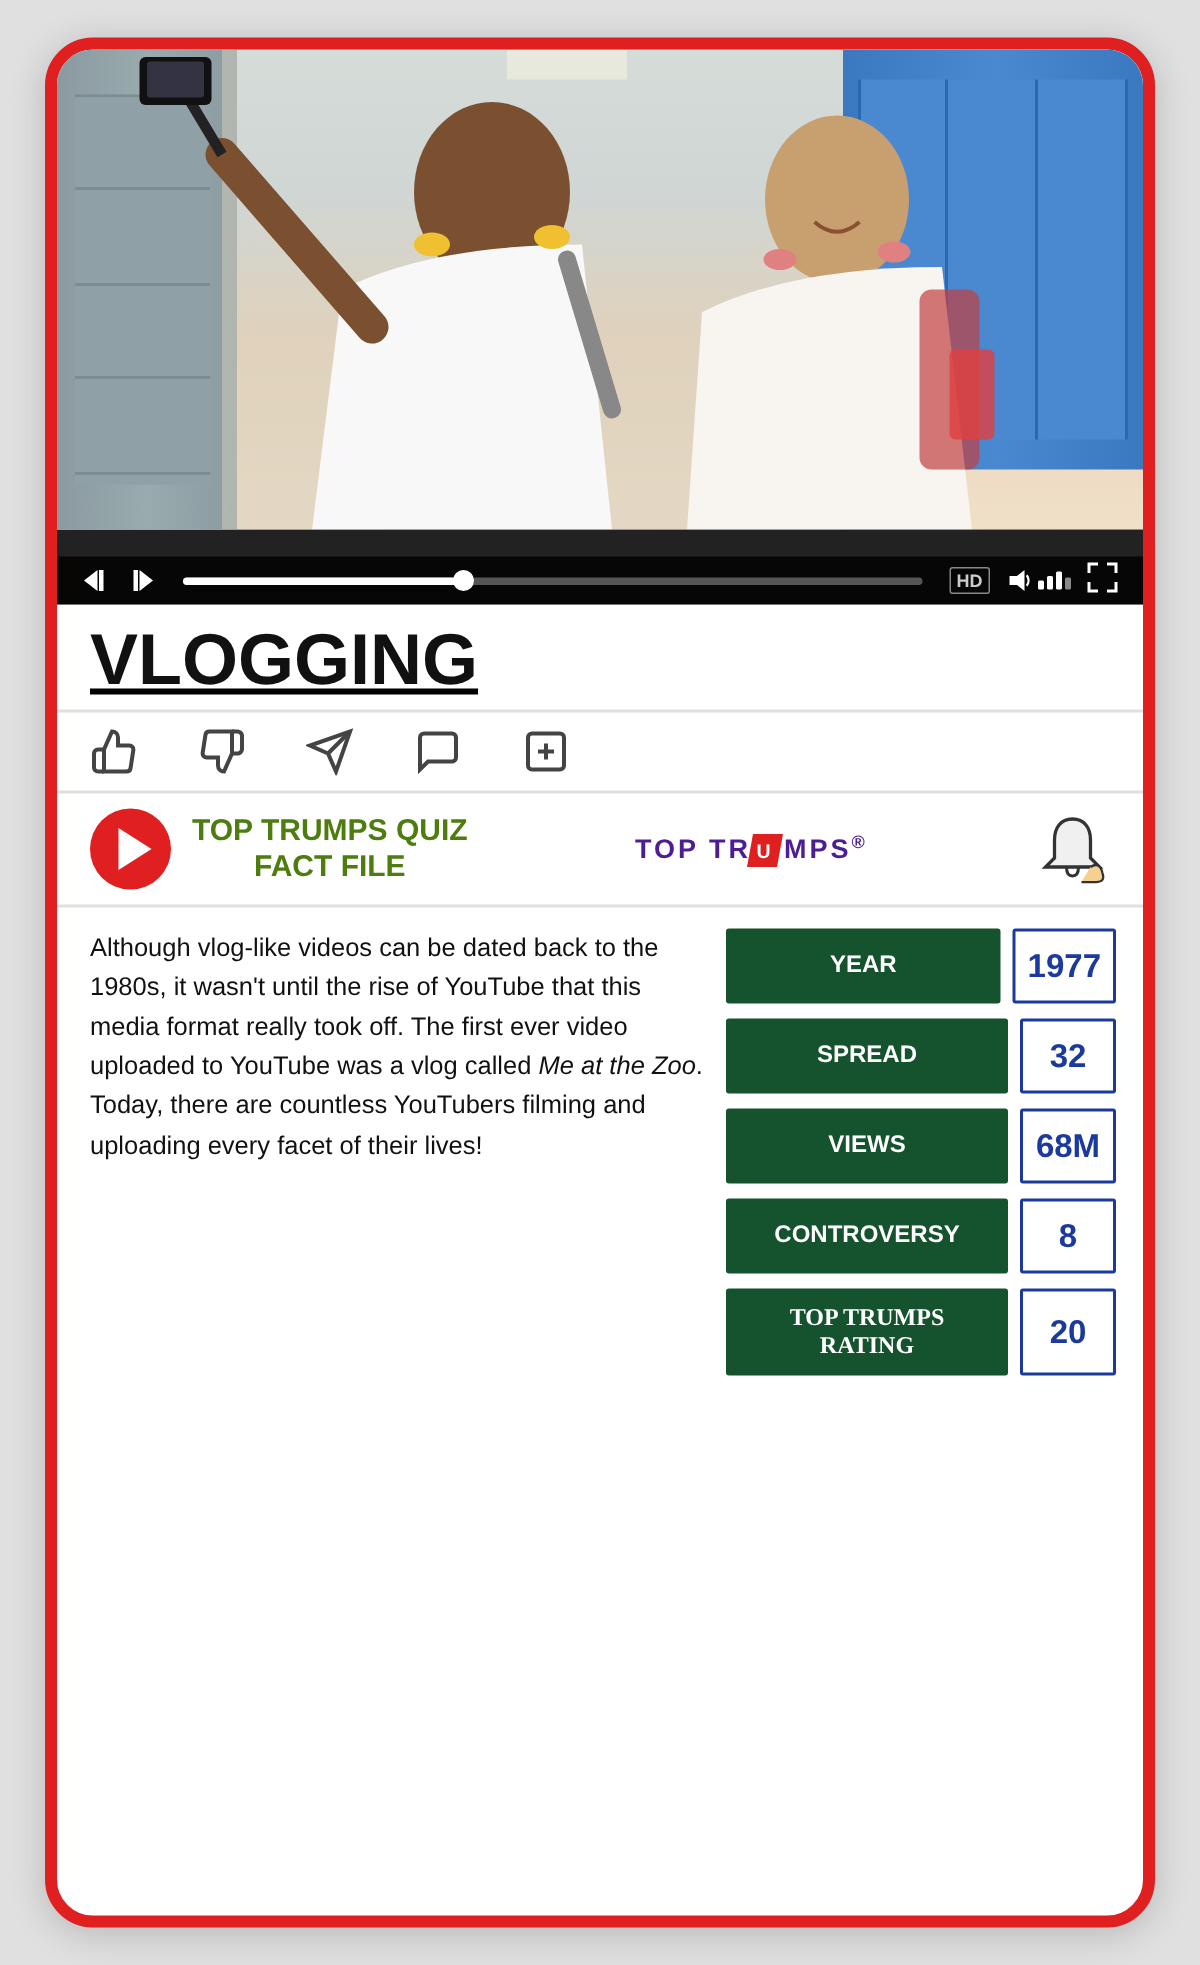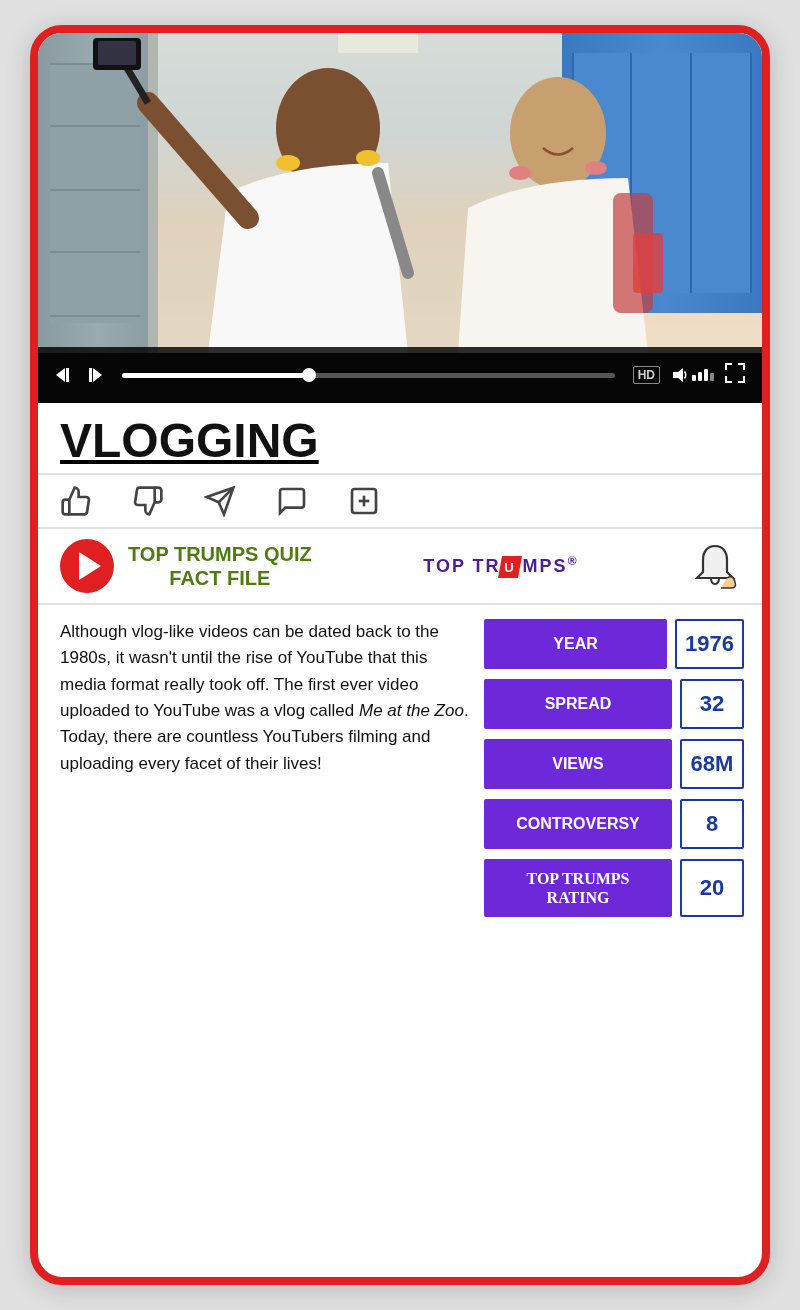--- a/index.html
+++ b/index.html
@@ -65,21 +65,21 @@
     }
     .lockers-blue::after {
       content: '';
       position: absolute;
       left: 10px; top: 20px;
       width: 180px; height: 240px;
       background: repeating-linear-gradient(to right, #2a68b0 0px, #2a68b0 2px, #4a88d0 2px, #4a88d0 58px, #2a68b0 58px, #2a68b0 60px, #4a88d0 60px, #4a88d0 118px, #2a68b0 118px, #2a68b0 120px, #4a88d0 120px, #4a88d0 178px);
     }
     .video-controls {
       width: 100%;
-      height: 56px;
+      height: 32px;
       background: rgba(0,0,0,0.82);
       display: flex;
       align-items: center;
       padding: 0 16px;
       gap: 10px;
       position: absolute;
       bottom: 0;
       left: 0;
     }
     .ctrl-skip {
@@ -240,21 +240,21 @@
       flex-direction: column;
       gap: 10px;
       flex-shrink: 0;
     }
     .stat-row {
       display: flex;
       gap: 8px;
       align-items: stretch;
     }
     .stat-label {
-      background: #6d28d9;
+      background: #14532d;
       color: #fff;
       font-weight: 900;
       font-size: 16px;
       text-transform: uppercase;
       font-family: Arial Black, Arial, sans-serif;
       display: flex;
       align-items: center;
       justify-content: center;
       text-align: center;
       padding: 10px 8px;
@@ -424,21 +424,21 @@
 
   <div class="content-section">
 
     <div class="fact-text">
       Although vlog-like videos can be dated back to the 1980s, it wasn't until the rise of YouTube that this media format really took off. The first ever video uploaded to YouTube was a vlog called <em>Me at the Zoo</em>. Today, there are countless YouTubers filming and uploading every facet of their lives!
     </div>
 
     <div class="stats-column">
       <div class="stat-row">
         <div class="stat-label">YEAR</div>
-        <div class="stat-value">1976</div>
+        <div class="stat-value">1977</div>
       </div>
       <div class="stat-row">
         <div class="stat-label">SPREAD</div>
         <div class="stat-value">32</div>
       </div>
       <div class="stat-row">
         <div class="stat-label">VIEWS</div>
         <div class="stat-value">68M</div>
       </div>
       <div class="stat-row">

